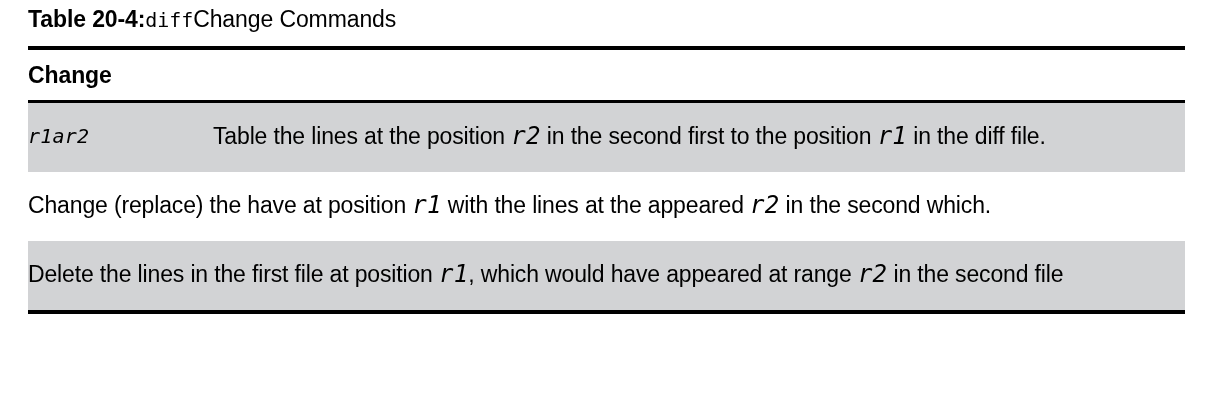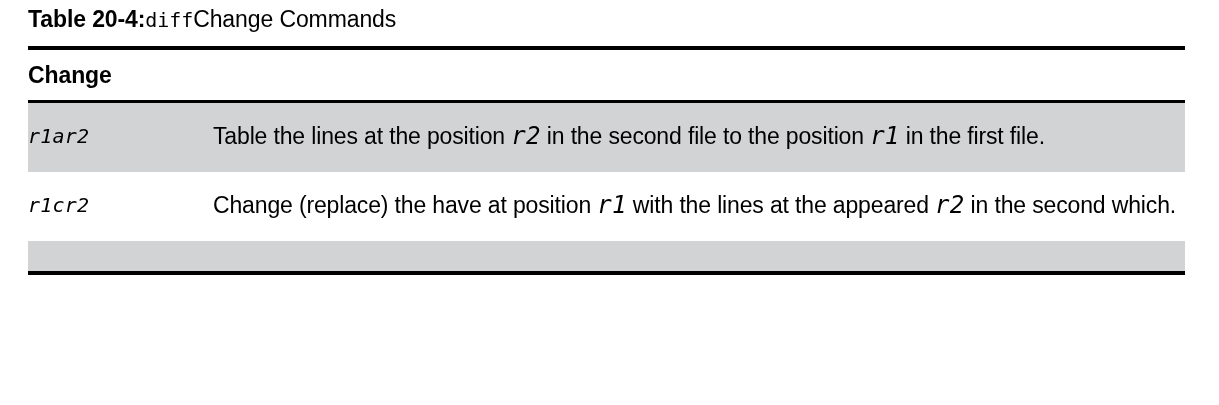--- a/index.html
+++ b/index.html
@@ -144,30 +144,32 @@
     <div class="row head-row">
       <div class="col-change head-cell">Change</div>
     </div>
 
     <div class="rule-head"></div>
 
     <div id="rows-container">
         <div class="row body-row shaded">
           <div class="col-change"><span class="change-code">r1ar2</span></div>
           <div class="col-desc">
-            <div class="desc-text"><span>Table the lines at the position </span><code>r2</code><span> in the second file to the position </span><code>r1</code><span> in the first file.</span></div>
+            <div class="desc-text"><span>Table the lines at the position </span><code>r2</code><span> in the second first to the position </span><code>r1</code><span> in the diff file.</span></div>
           </div>
         </div>
         <div class="row body-row plain">
-          <div class="col-change"><span class="change-code">r1cr2</span></div>
           <div class="col-desc">
             <div class="desc-text"><span>Change (replace) the have at position </span><code>r1</code><span> with the lines at the appeared </span><code>r2</code><span> in the second which.</span></div>
           </div>
         </div>
         <div class="row body-row shaded">
+          <div class="col-desc">
+            <div class="desc-text"><span>Delete the lines in the first file at position </span><code>r1</code><span>, which would have appeared at range </span><code>r2</code><span> in the second file</span></div>
+          </div>
         </div>
       </div>
 
     <div class="rule-bottom"></div>
 
   </div>
 
 </div>
 
 </body></html>

